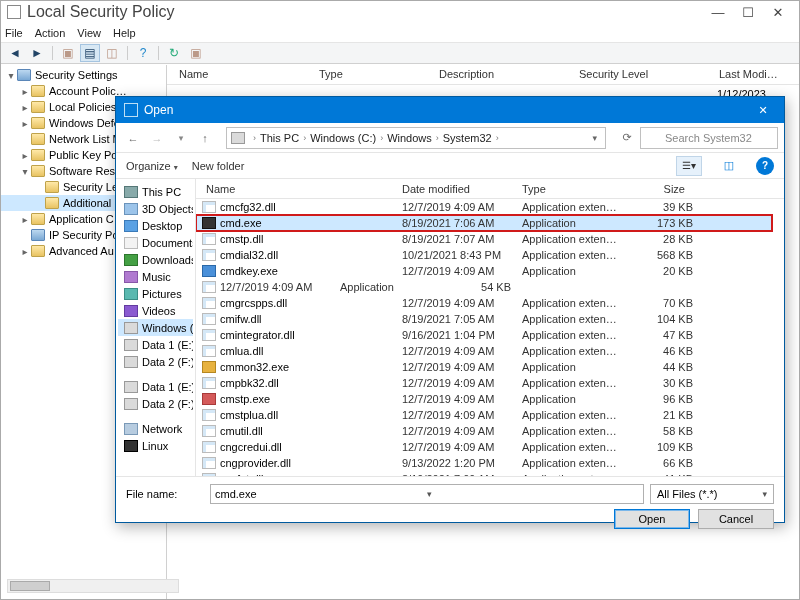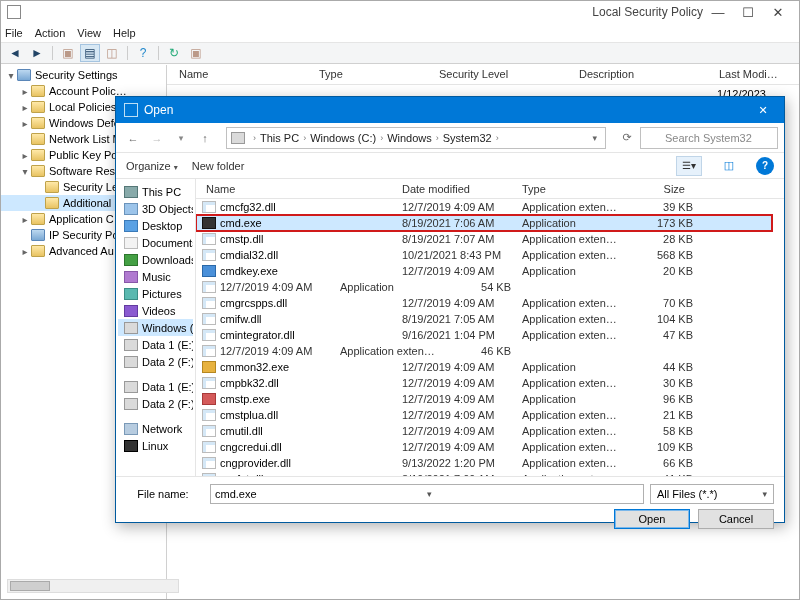--- a/index.html
+++ b/index.html
@@ -1,20 +1,20 @@
 <!DOCTYPE html>
 <html><head>
 <meta charset="utf-8">
 <style>
   * { box-sizing: border-box; margin: 0; padding: 0; font-family: "Segoe UI", Tahoma, sans-serif; font-size: 11px; }
   body { background: #fff; width: 800px; height: 600px; overflow: hidden; position: relative; }
   .main-window { position: absolute; left: 0; top: 0; right: 0; bottom: 0; border: 1px solid #aaa; background: #fff; }
   .titlebar { height: 22px; display: flex; align-items: center; padding: 0 6px; color: #555; }
   .titlebar .icon { width: 14px; height: 14px; margin-right: 6px; background: #fff; border: 1px solid #888; display: inline-block; }
-  .title-text { flex: 1; font-size: 12px; color: #444; text-align: right; }
+  .title-text { flex: 1; font-size: 16px; color: #444; }
   .win-controls { display: flex; }
   .win-btn { width: 30px; height: 20px; display: flex; align-items: center; justify-content: center; color: #444; font-size: 13px; }
   .menubar { height: 19px; display: flex; align-items: center; padding: 0 4px; gap: 12px; color: #222; }
   .toolbar { height: 22px; background: #f4f5f6; border-top: 1px solid #e5e5e5; border-bottom: 1px solid #d0d0d0; display: flex; align-items: center; padding: 0 4px; gap: 2px; }
   .tb-btn { width: 20px; height: 18px; display: flex; align-items: center; justify-content: center; color: #246; font-size: 12px; }
   .tb-sep { width: 1px; height: 14px; background: #ccc; margin: 0 3px; }
   .content { position: absolute; top: 64px; left: 0; right: 0; bottom: 0; display: flex; }
   .left-pane { width: 184px; border-right: 1px solid #d0d0d0; background: #fff; padding: 2px 0; overflow: hidden; }
   .tree-item { display: flex; align-items: center; padding: 0 4px; height: 16px; white-space: nowrap; overflow: hidden; }
   .exp { width: 12px; text-align: center; color: #666; font-size: 10px; }
@@ -88,21 +88,21 @@
   .ic-exe3 { background: #d45a5a; border: 1px solid #a83a3a; }
   .fr-name { width: 182px; overflow: hidden; }
   .fr-date { width: 120px; color: #333; }
   .fr-type { width: 115px; color: #333; overflow: hidden; text-overflow: ellipsis; }
   .fr-size { width: 56px; text-align: right; color: #333; }
   .file-scroll::-webkit-scrollbar { width: 14px; }
   .file-scroll::-webkit-scrollbar-thumb { background: #cfcfcf; border: 1px solid #aaa; }
 
   .dlg-bottom { border-top: 1px solid #e5e5e5; height: 46px; padding: 6px 10px 4px 10px; }
   .fn-row { display: flex; align-items: center; gap: 6px; height: 22px; margin-bottom: 4px; }
-  .fn-label { width: 78px; text-align: center; padding-right: 4px; }
+  .fn-label { width: 78px; text-align: left; padding-right: 4px; }
   .fn-input { flex: 1; height: 20px; border: 1px solid #b0b0b0; display: flex; align-items: center; padding: 0 4px; }
   .fn-input span { flex: 1; }
   .fn-drop { color: #555; font-size: 9px; }
   .filter { width: 124px; height: 20px; border: 1px solid #b0b0b0; display: flex; align-items: center; padding: 0 6px; }
   .filter span:first-child { flex: 1; }
   .btn-row { display: flex; justify-content: flex-end; gap: 8px; }
   .dlg-btn { height: 20px; width: 76px; background: #e1e1e1; border: 1px solid #adadad; display: flex; align-items: center; justify-content: center; }
   .dlg-btn.primary { border: 1px solid #0078d7; box-shadow: inset 0 0 0 1px #7bb7ea; }
 </style>
 </head>
@@ -198,22 +198,22 @@
         <div class="tree-item" style="padding-left: 18px;">
           <span class="exp">▸</span>
           <span class="folder-icon fld-y"></span>
           <span>Advanced Au…</span>
         </div>
       </div>
     <div class="right-pane">
       <div class="col-headers">
         <span style="width:140px">Name</span>
         <span style="width:120px">Type</span>
+        <span style="width:140px">Description</span>
         <span style="width:140px">Security Level</span>
-        <span style="width:140px">Description</span>
         <span style="width:70px;margin-left:auto;margin-right:10px">Last Modi…</span>
       </div>
       <div class="right-rows" id="main-rows">
           <div class="right-row">
             <span style="flex:1"></span>
             <span class="rr-date">1/12/2023…</span>
           </div>
           <div class="right-row">
             <span style="flex:1"></span>
             <span class="rr-date">1/12/2023…</span>
@@ -400,20 +400,21 @@
           </div>
           <div class="file-row">
             <span class="fr-icon ic-dll"></span>
             <span class="fr-name">cmintegrator.dll</span>
             <span class="fr-date">9/16/2021 1:04 PM</span>
             <span class="fr-type">Application exten…</span>
             <span class="fr-size">47 KB</span>
           </div>
           <div class="file-row">
             <span class="fr-icon ic-dll"></span>
+            <span class="fr-name">cmlua.dll</span>
             <span class="fr-date">12/7/2019 4:09 AM</span>
             <span class="fr-type">Application exten…</span>
             <span class="fr-size">46 KB</span>
           </div>
           <div class="file-row">
             <span class="fr-icon ic-cm"></span>
             <span class="fr-name">cmmon32.exe</span>
             <span class="fr-date">12/7/2019 4:09 AM</span>
             <span class="fr-type">Application</span>
             <span class="fr-size">44 KB</span>

